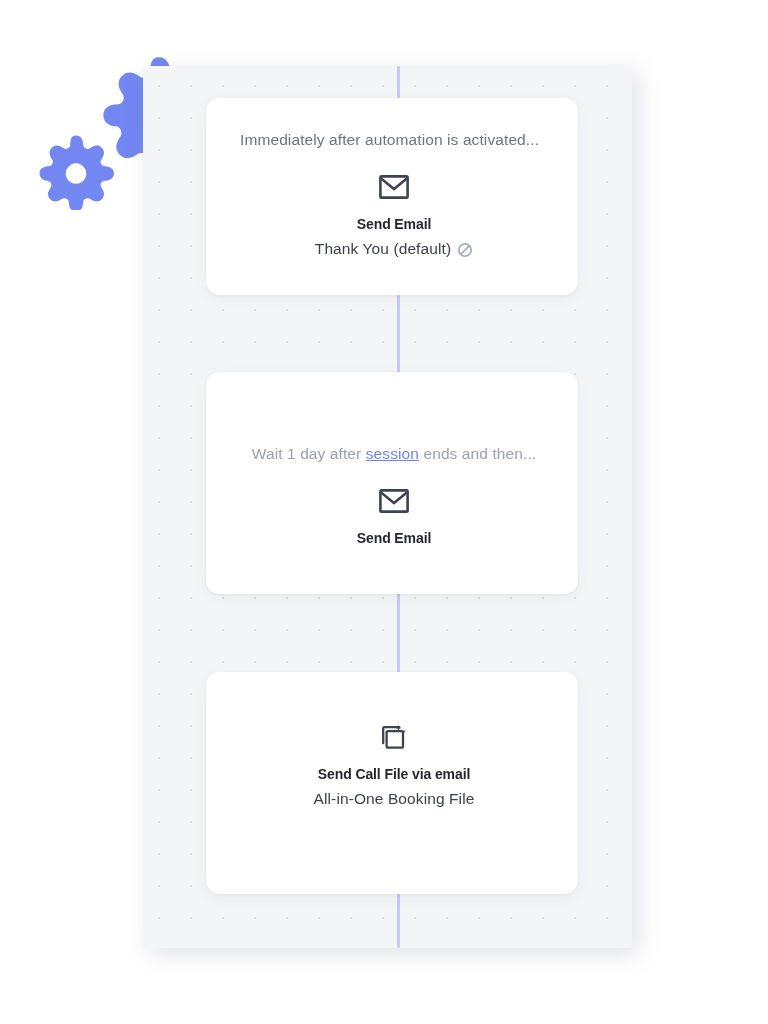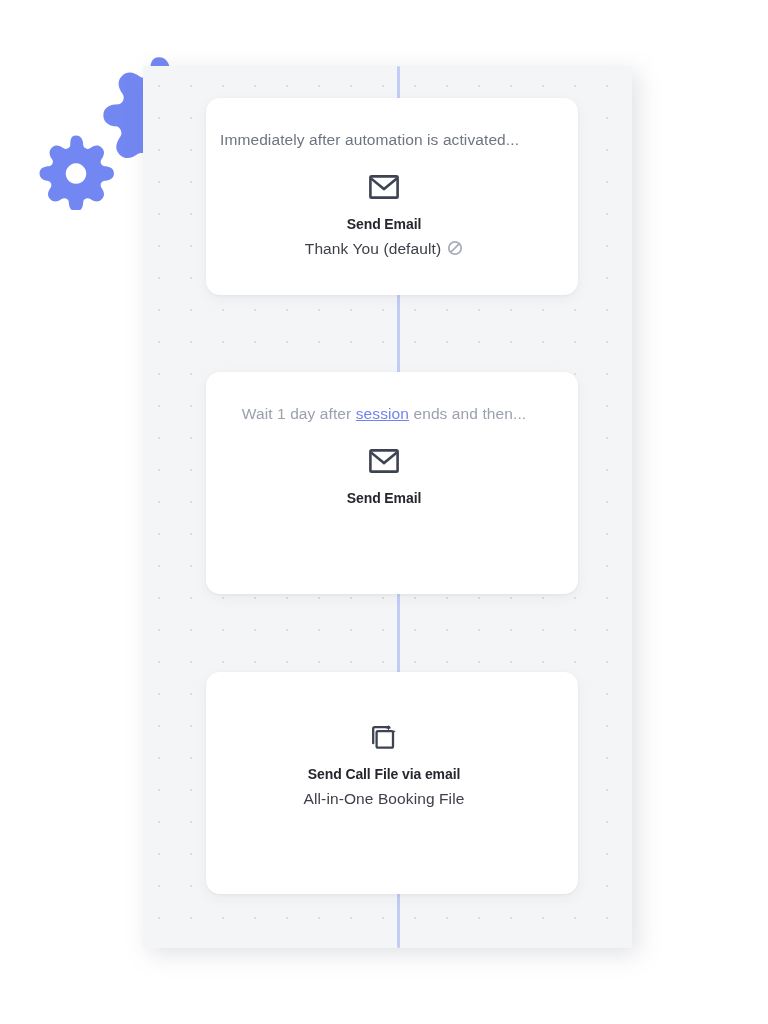--- a/index.html
+++ b/index.html
@@ -44,36 +44,36 @@
 
   
   .card {
     position: absolute;
     left: 63px;
     width: 372px;
     background: #ffffff;
     border-radius: 14px;
     box-shadow: 0 1px 3px rgba(60,64,80,0.06), 0 4px 14px rgba(60,64,80,0.05);
     box-sizing: border-box;
-    padding: 30px 30px 26px 14px;
+    padding: 30px 30px 26px 34px;
     text-align: center;
   }
   #card-1 { top: 32px;  height: 197px; }
   #card-2 { top: 306px; height: 222px; }
   #card-3 { top: 606px; height: 222px; }
 
   .trigger-text {
     font-size: 15.5px;
     line-height: 24px;
     color: #6f7482;
     text-align: left;
     margin: 0;
     letter-spacing: 0.1px;
   }
-  .trigger-text.muted { color: #9aa0ae; }
+  .trigger-text.muted { color: #9aa0ae; margin-top: 40px; }
   .trigger-text.centered { text-align: center; }
 
   .link {
     color: #7183f0;
   }
 
   .icon-wrap {
     margin-top: 20px;
     height: 30px;
     display: flex;
@@ -87,21 +87,21 @@
     font-weight: bold;
     color: #26272e;
     letter-spacing: -0.1px;
   }
 
   .action-sub {
     margin: 8px 0 0 0;
     font-size: 15.5px;
     color: #3d4049;
     display: flex;
-    align-items: flex-start;
+    align-items: flex-end;
     justify-content: center;
     gap: 6px;
     letter-spacing: 0.1px;
   }
 
   .badge-icon { display: inline-flex; align-items: center; }
 
   
   .gear {
     position: absolute;

